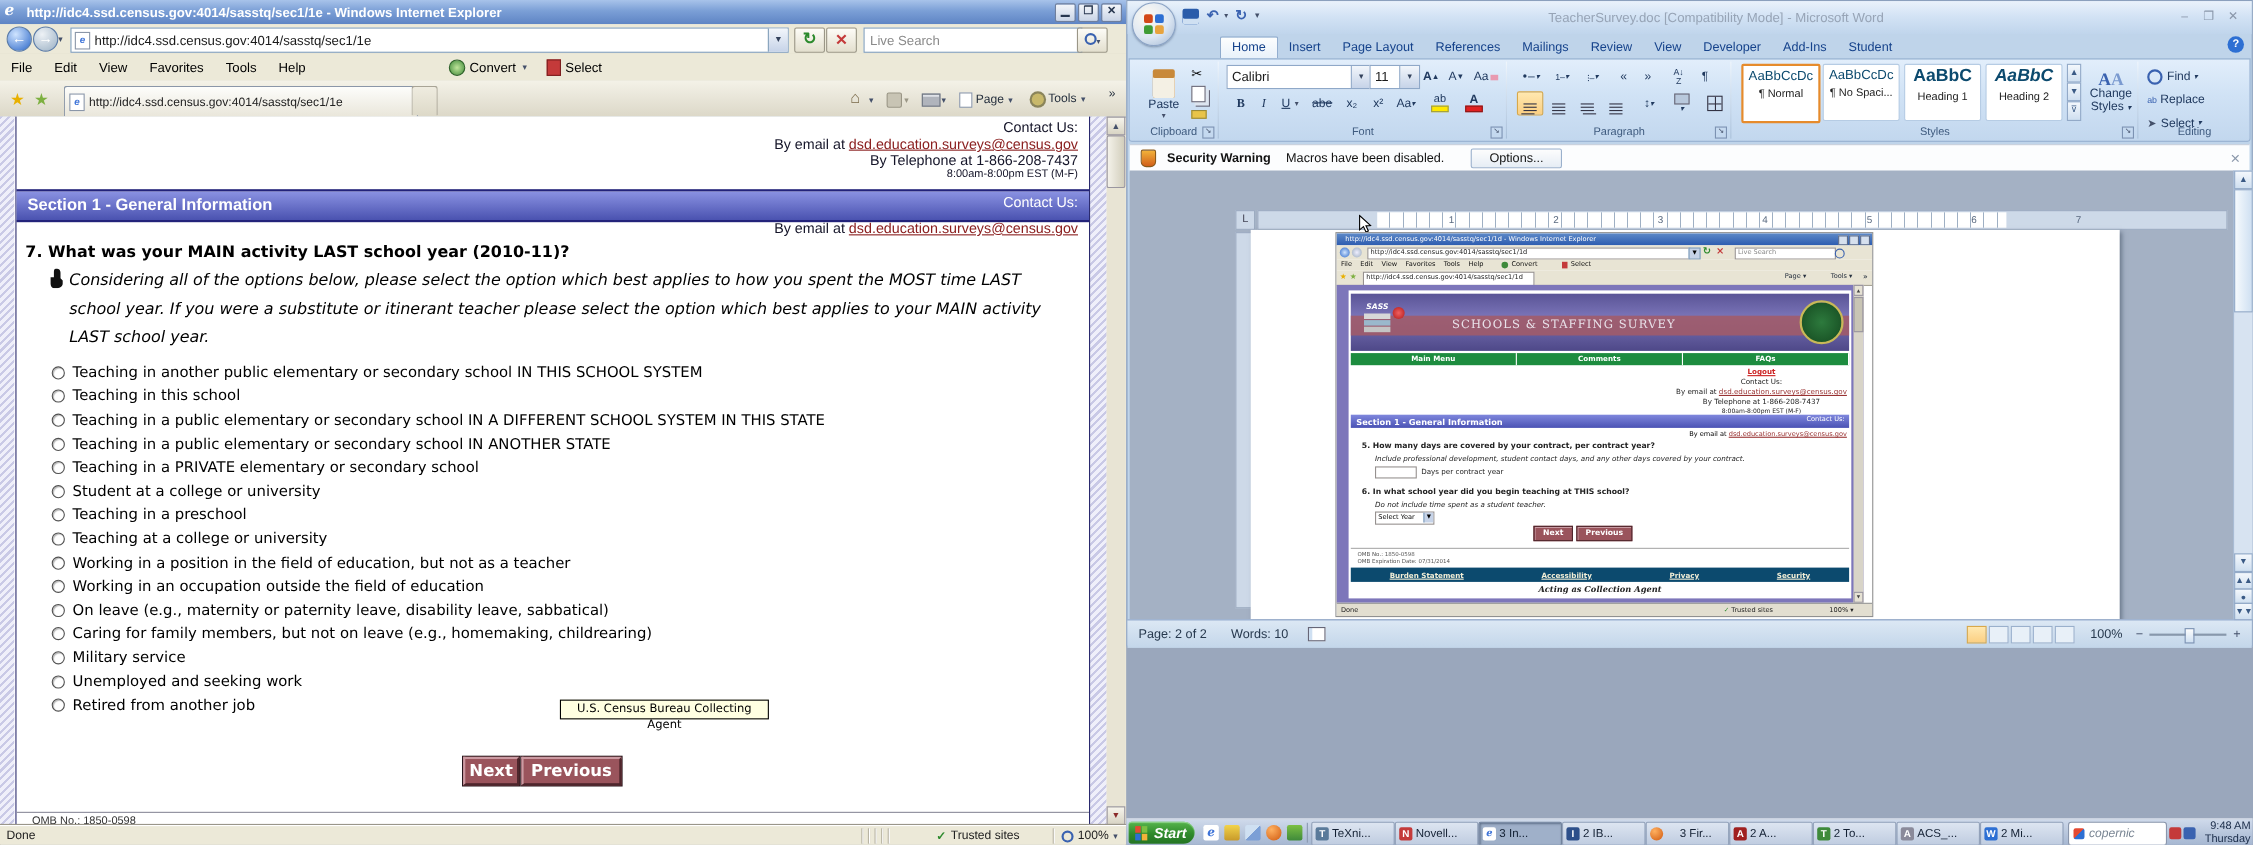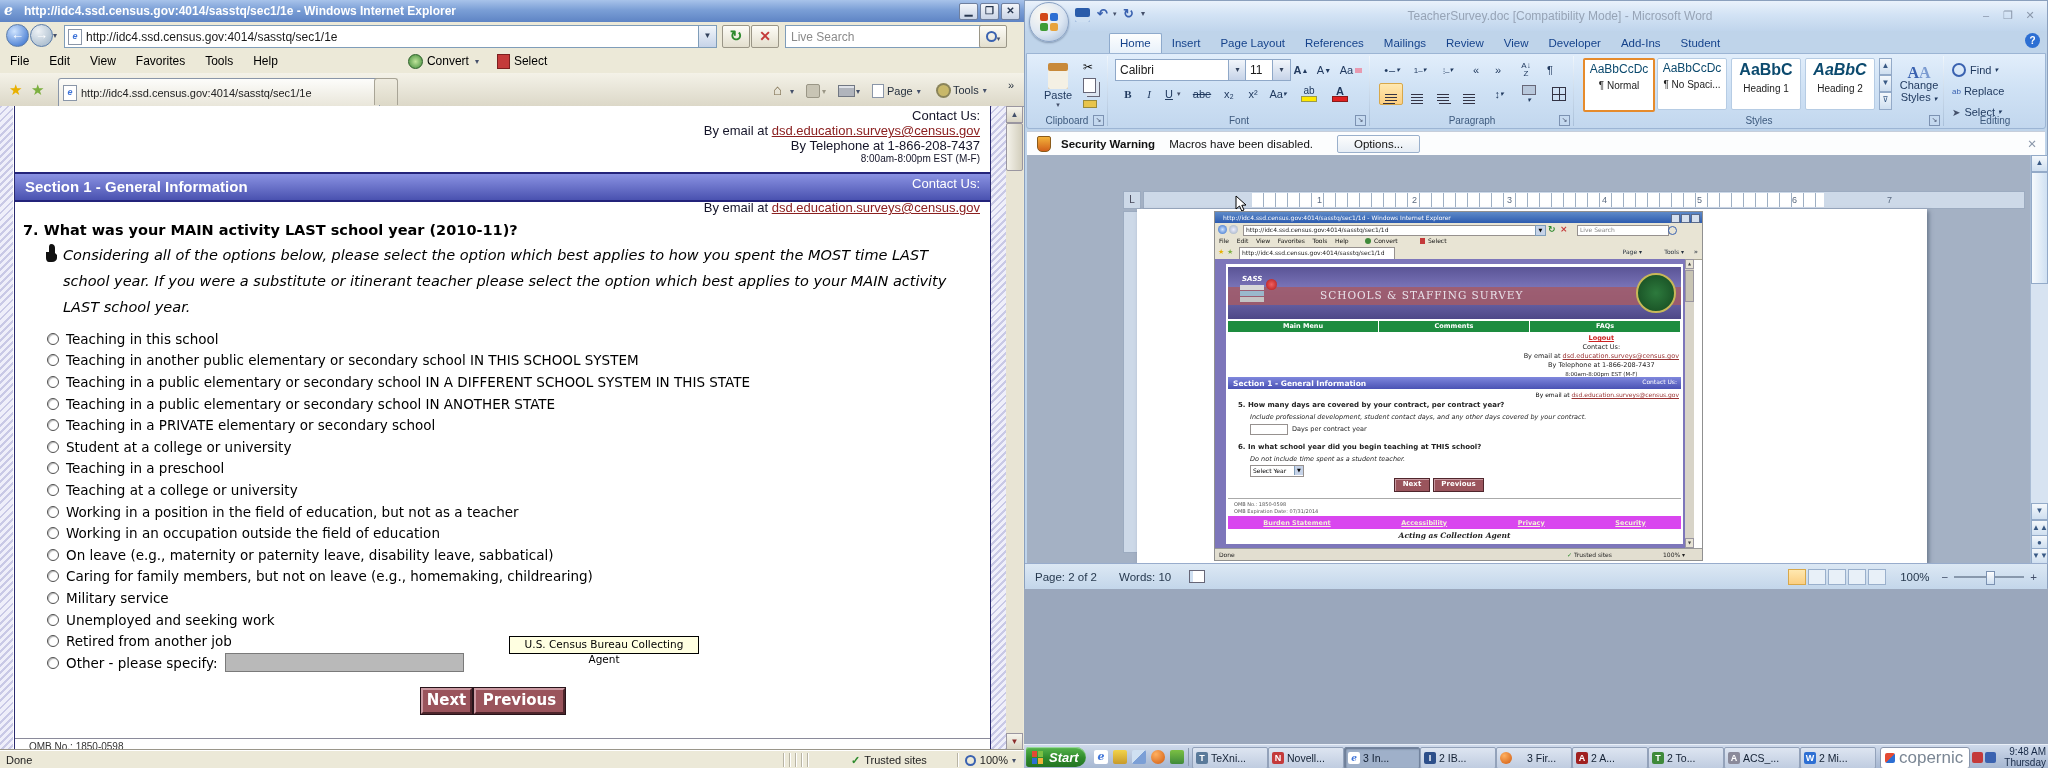--- a/index.html
+++ b/index.html
@@ -241,30 +241,30 @@
       <svg class="abs" style="left:30px;top:138px;" width="13" height="18" viewBox="0 0 13 18">
         <path d="M6 0 C9 0 10 2 10 4 L10 9 L12 11 L12 14 C12 16 10 18 7 18 L4 18 C2 18 1 16 1 14 L1 8 L4 8 L4 3 C4 1 5 0 6 0 Z" fill="#111"></path>
       </svg>
       <div class="abs" style="left:48px;top:136px;width:890px;font-size:14.5px;font-style:italic;color:#000;
         line-height:26px;font-family:'DejaVu Sans',sans-serif;">Considering all of the options below, please select the option which best applies to how you spent the MOST time LAST school year. If you were a substitute or itinerant teacher please select the option which best applies to your MAIN activity LAST school year.</div>
 
       <div class="abs" style="left:32px;top:222px;">
 
           <div class="optrow">
             <span class="radio"></span>
+            <span>Teaching in another public elementary or secondary school IN THIS SCHOOL SYSTEM</span>
+          </div>
+
+          <div class="optrow">
+            <span class="radio"></span>
             <span>Teaching in this school</span>
           </div>
 
           <div class="optrow">
             <span class="radio"></span>
-            <span>Teaching in another public elementary or secondary school IN THIS SCHOOL SYSTEM</span>
-          </div>
-
-          <div class="optrow">
-            <span class="radio"></span>
             <span>Teaching in a public elementary or secondary school IN A DIFFERENT SCHOOL SYSTEM IN THIS STATE</span>
           </div>
 
           <div class="optrow">
             <span class="radio"></span>
             <span>Teaching in a public elementary or secondary school IN ANOTHER STATE</span>
           </div>
 
           <div class="optrow">
             <span class="radio"></span>
@@ -314,25 +314,20 @@
           <div class="optrow">
             <span class="radio"></span>
             <span>Unemployed and seeking work</span>
           </div>
 
           <div class="optrow">
             <span class="radio"></span>
             <span>Retired from another job</span>
           </div>
         </div>
-      <div class="abs optrow" style="left:32px;top:546px;">
-        <span class="radio"></span>
-        <span>Other - please specify:</span>
-        <span style="display:inline-block;width:237px;height:17px;background:#b9b9b9;border:1px solid #7a7a7a;margin-left:8px;"></span>
-      </div>
 
       <div class="abs tooltip" style="left:494px;top:530px;width:188px;height:16px;">U.S. Census Bureau Collecting Agent</div>
 
       <div class="abs mbtn" style="left:406px;top:582px;width:47px;height:22px;">Next</div>
       <div class="abs mbtn" style="left:459px;top:582px;width:87px;height:22px;">Previous</div>
 
       <div class="abs" style="left:0;top:632px;width:975px;border-top:1px solid #8a8a9a;"></div>
       <div class="abs" style="left:14px;top:635px;font-size:10px;color:#333;">OMB No.: 1850-0598</div>
     </div>
 
@@ -676,21 +671,21 @@
               <span class="abs" style="right:0;top:0;width:8px;height:9px;background:#c6d3e8;border-left:1px solid #7f9db9;
                 font-size:5px;text-align:center;line-height:9px;">▼</span></span>
 
             <div class="abs m-mbtn" style="left:168px;top:214px;width:34px;height:12px;line-height:11px;">Next</div>
             <div class="abs m-mbtn" style="left:207px;top:214px;width:49px;height:12px;line-height:11px;">Previous</div>
 
             <div class="abs" style="left:2px;top:234px;width:453px;border-top:1px solid #aaa;"></div>
             <div class="abs" style="left:8px;top:237px;font-size:5px;color:#555;">OMB No.: 1850-0598</div>
             <div class="abs" style="left:8px;top:244px;font-size:5px;color:#555;">OMB Expiration Date: 07/31/2014</div>
 
-            <div class="abs" style="left:2px;top:252px;width:453px;height:13px;background:#d946ef;display:flex;align-items:center;
+            <div class="abs" style="left:2px;top:252px;width:453px;height:13px;background:#0c4a6e;display:flex;align-items:center;
               justify-content:space-around;">
 
             <span style="color:#f4f0d8;font-weight:bold;font-size:6.5px;text-decoration:underline;">Burden Statement</span>
                 <span style="color:#f4f0d8;font-weight:bold;font-size:6.5px;text-decoration:underline;">Accessibility</span>
                 <span style="color:#f4f0d8;font-weight:bold;font-size:6.5px;text-decoration:underline;">Privacy</span>
                 <span style="color:#f4f0d8;font-weight:bold;font-size:6.5px;text-decoration:underline;">Security</span>
               </div>
             <div class="abs" style="left:0;top:267px;width:457px;text-align:center;font-size:7.5px;font-weight:bold;
               font-style:italic;font-family:'DejaVu Serif',serif;color:#222;">Acting as Collection Agent</div>
           </div>
@@ -798,21 +793,21 @@
       </div>
     <div class="tkbtn" style="left:776px;">
       <span class="tkicon" style="background:#2d6fd3;">W</span>
       <span>2 Mi...</span>
       </div>
 
     <div class="abs" style="left:856px;top:2px;width:88px;height:20px;background:#fff;border:1px solid #8a96ac;
       border-radius:3px;display:flex;align-items:center;">
       <span style="width:10px;height:10px;margin:0 4px;border-radius:2px;
         background:linear-gradient(135deg,#e34a33 50%,#2d6fd3 50%);"></span>
-      <span style="font-size:17px;color:#7a8694;">copernic</span>
+      <span style="font-size:11px;color:#7a8694;font-style:italic;">copernic</span>
     </div>
 
     <span class="abs" style="left:948px;top:7px;width:11px;height:11px;border-radius:2px;background:#c43a3a;"></span>
     <span class="abs" style="left:961px;top:7px;width:11px;height:11px;border-radius:2px;background:#3a62b0;"></span>
     <div class="abs traytxt" style="left:976px;top:1px;width:46px;">
       <div>9:48 AM</div>
       <div>Thursday</div>
     </div>
   </div>
 </div>

